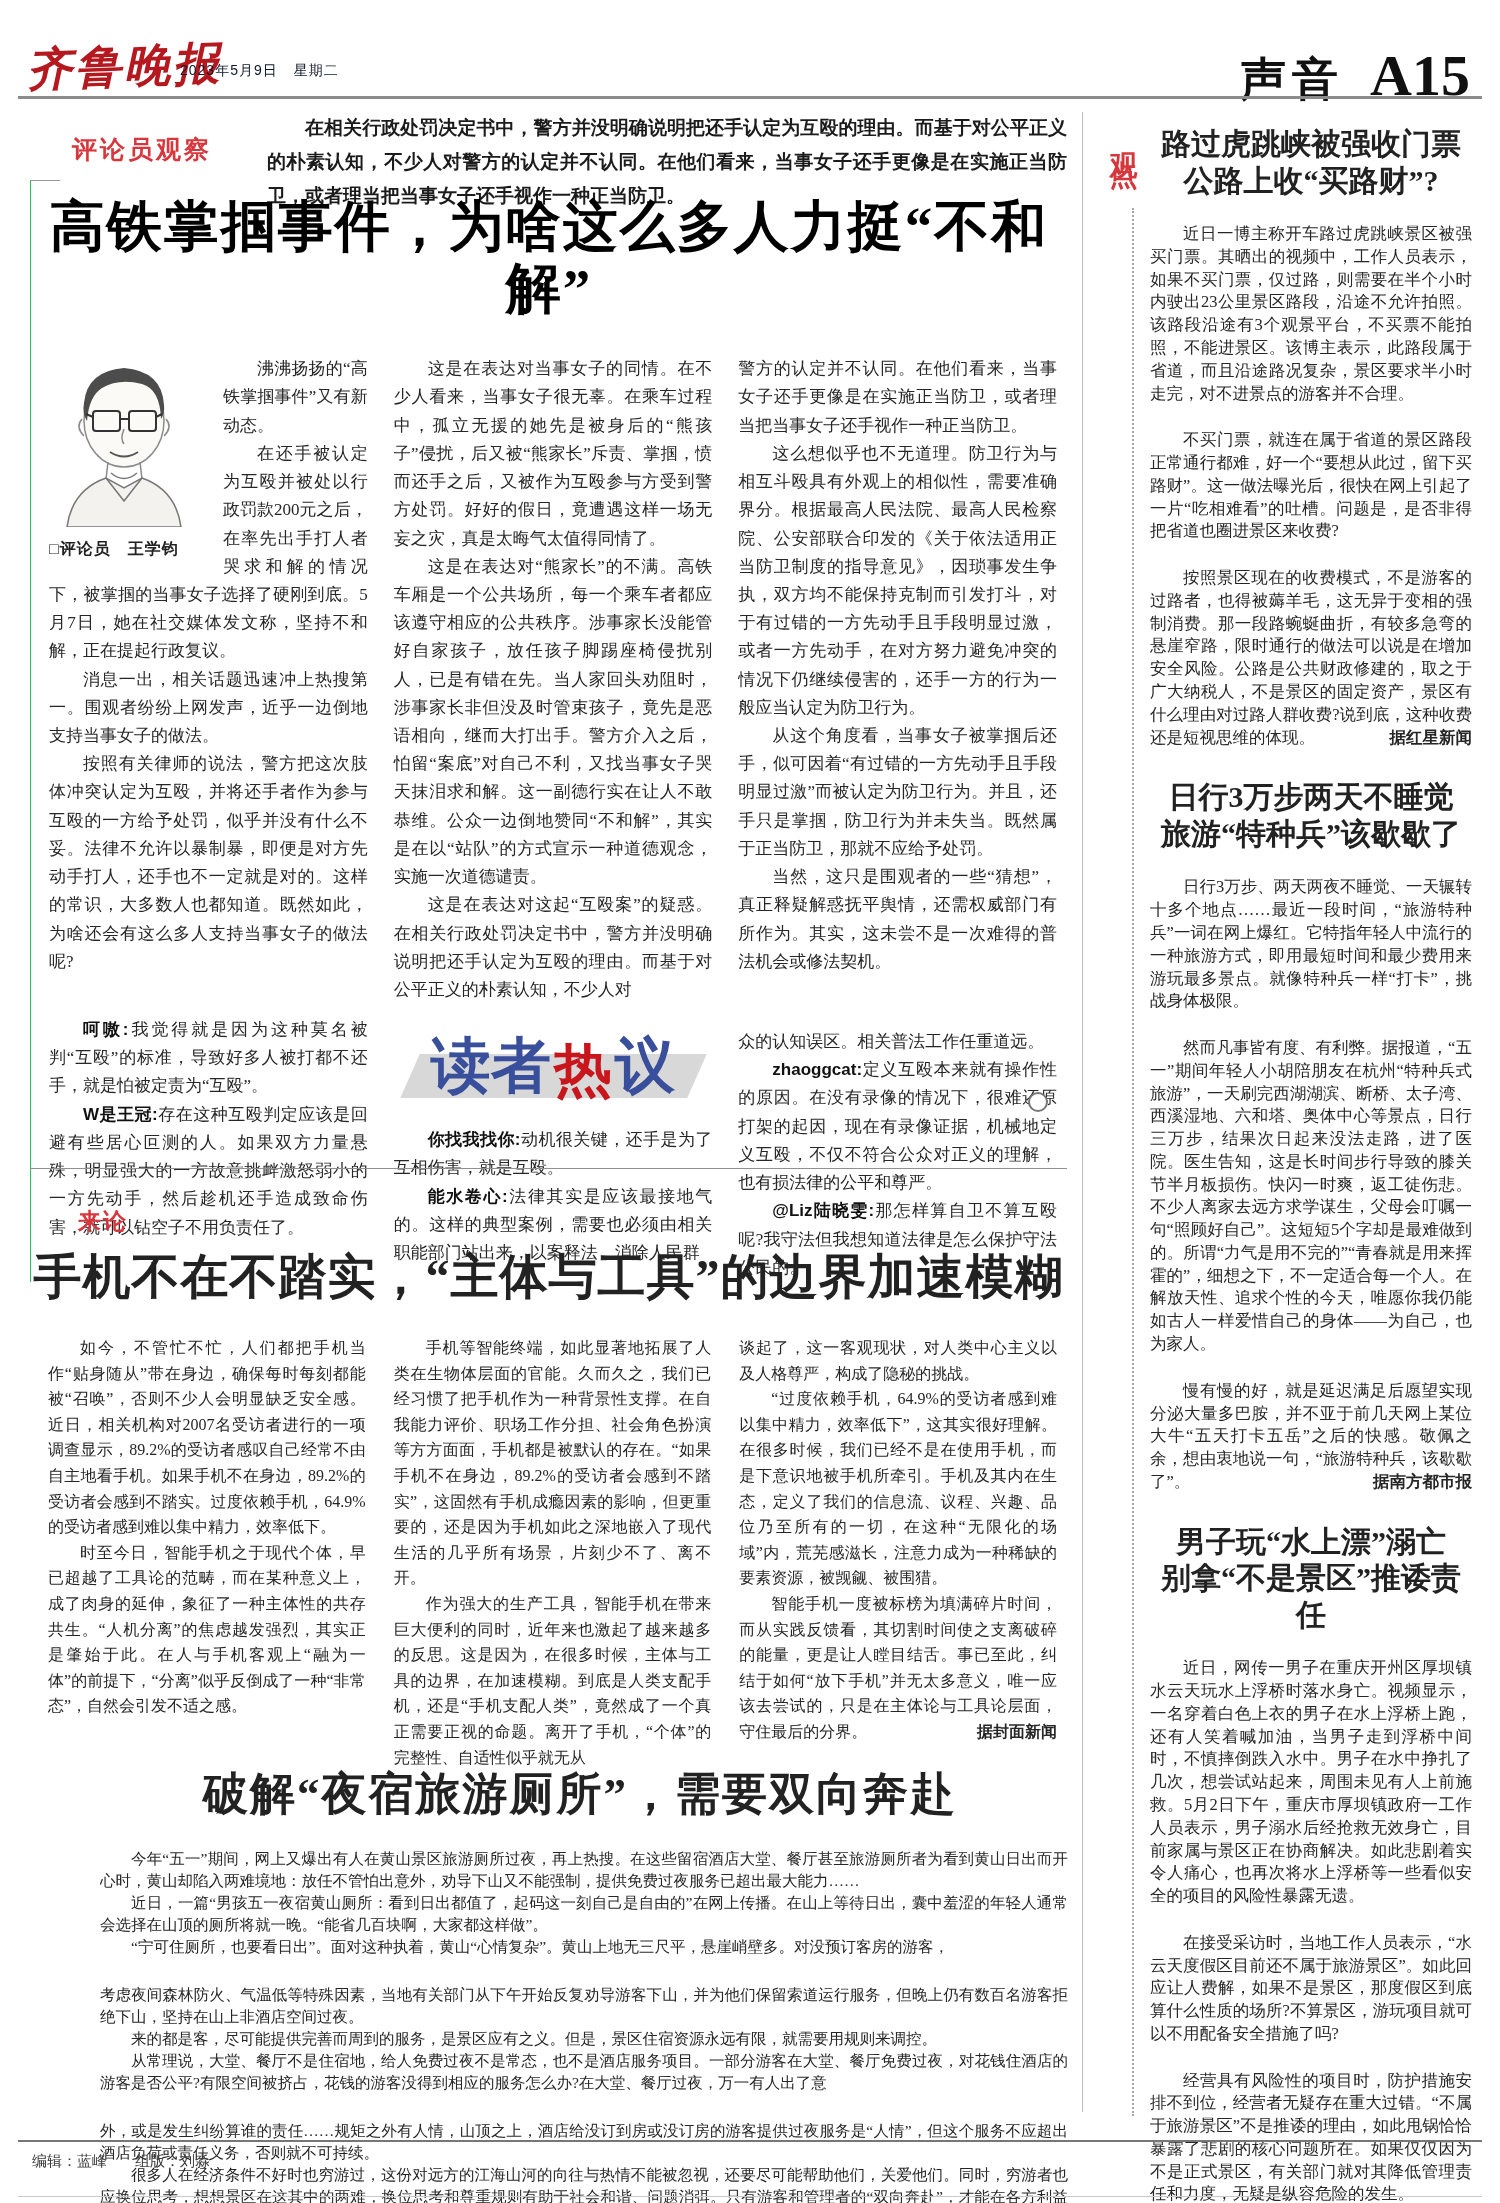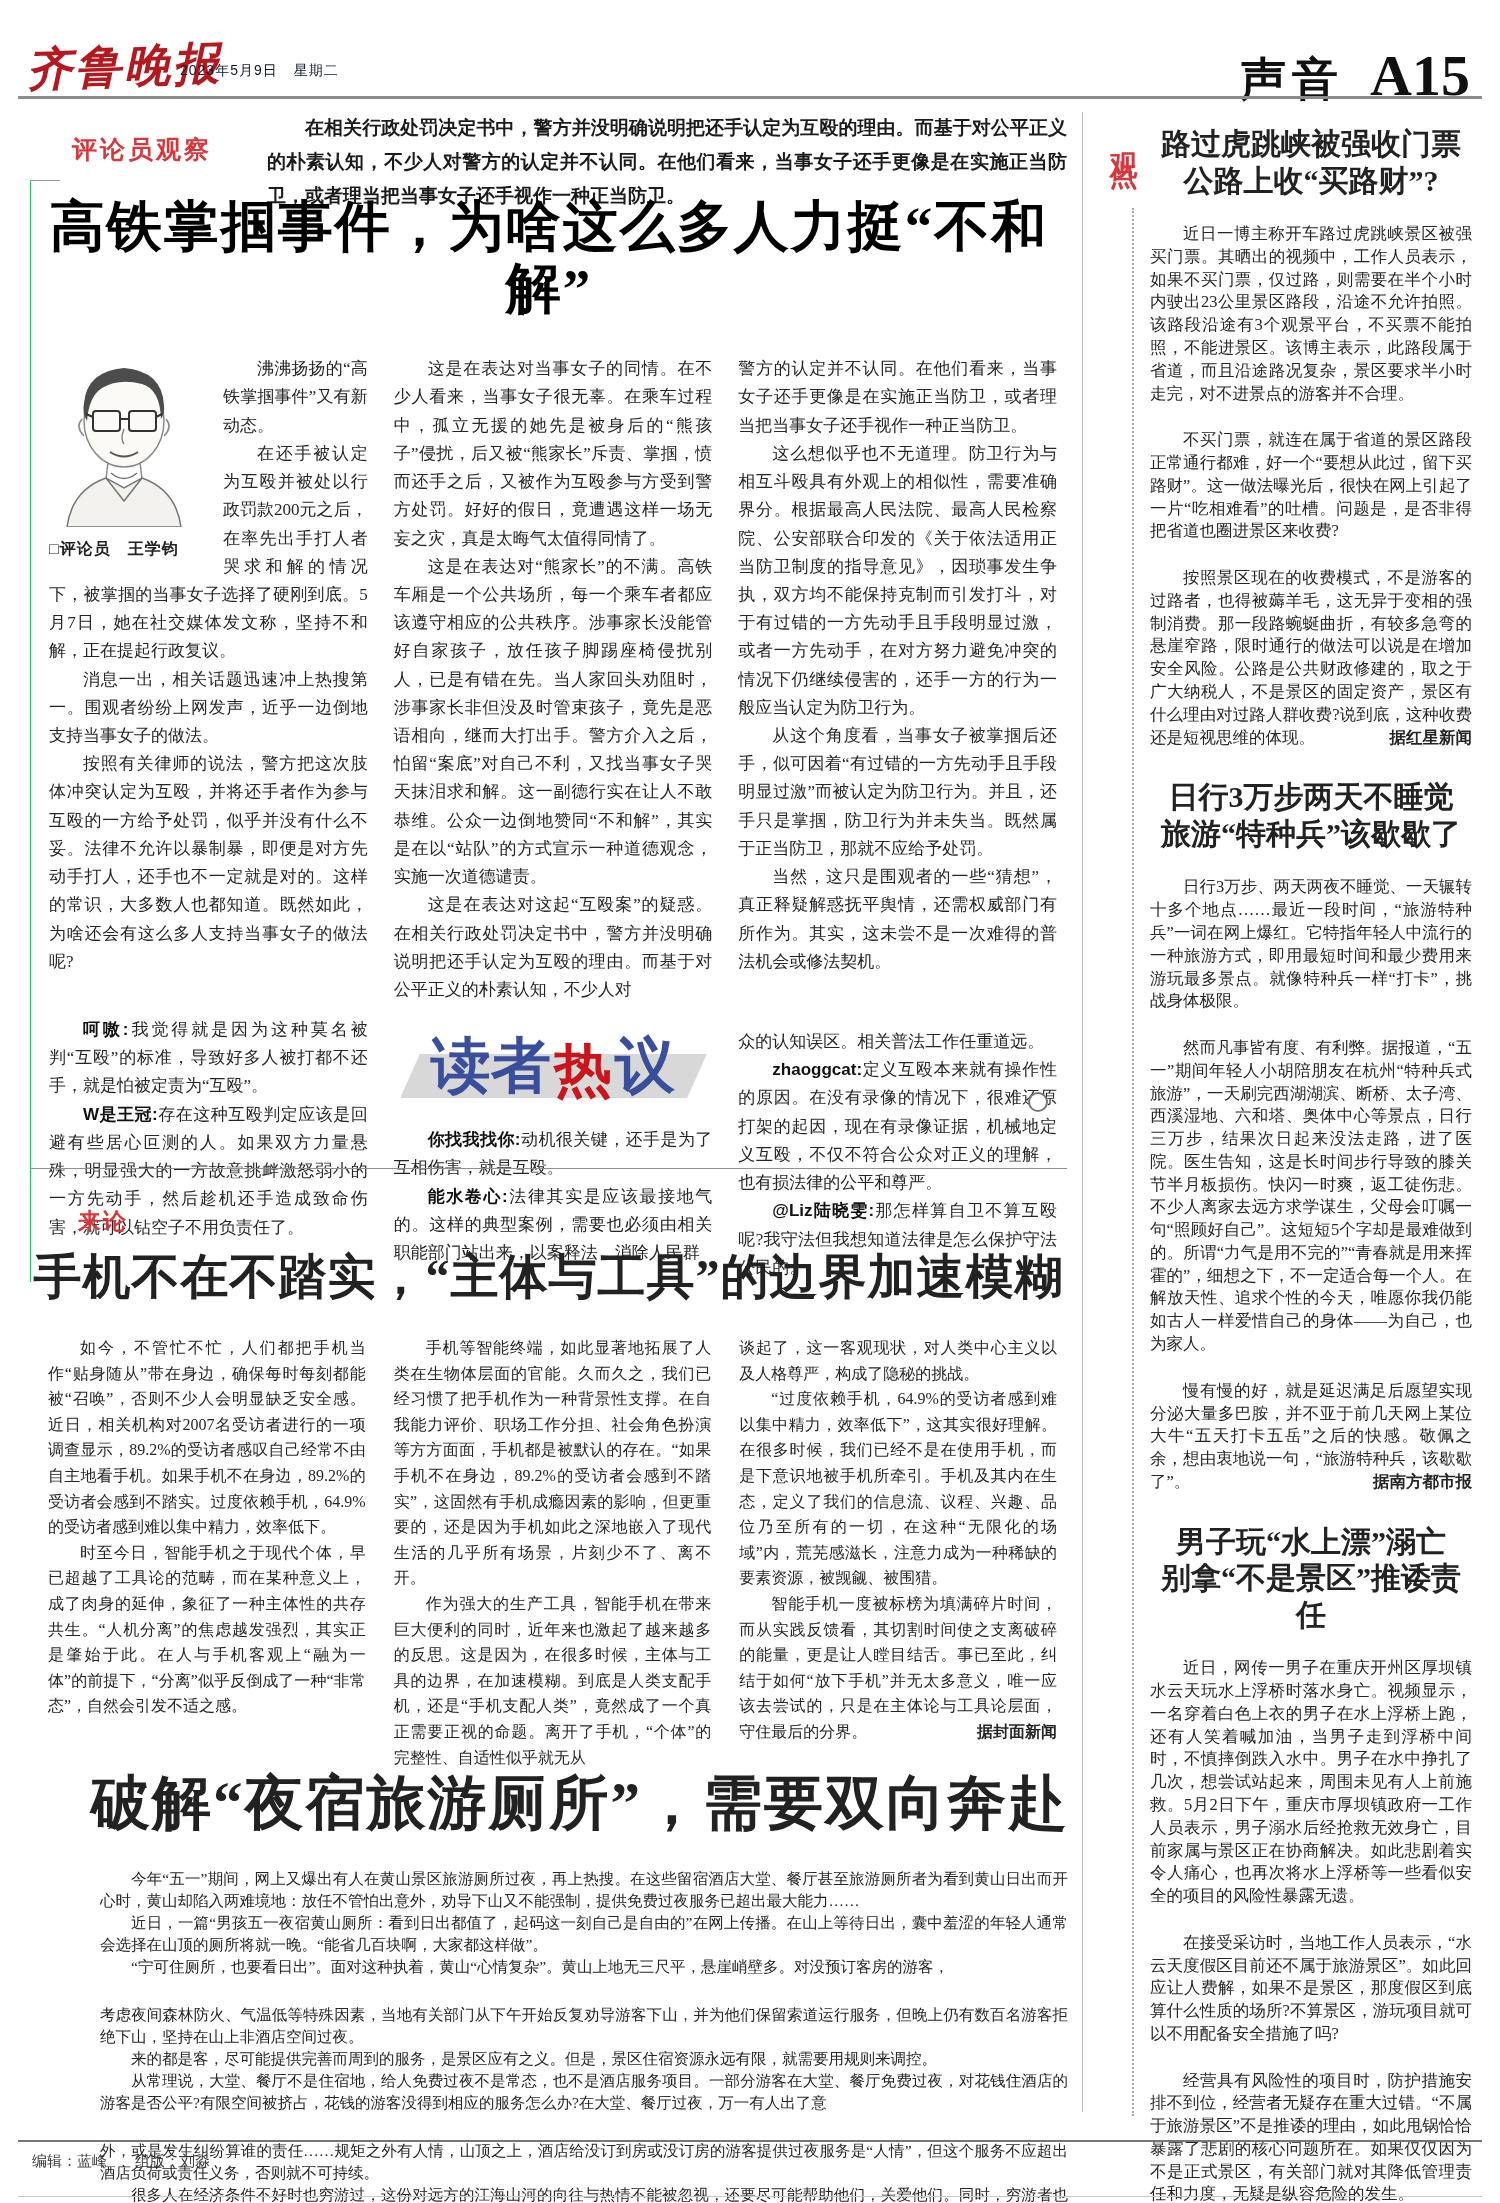--- a/index.html
+++ b/index.html
@@ -58,21 +58,21 @@
   
   .lailun{position:absolute;left:30px;top:1206px;width:1037px;}
   .sec-label{margin-left:48px;font-size:23px;font-weight:bold;color:#d6363c;letter-spacing:2px;
         font-family:"Liberation Sans",sans-serif;}
   .headline2{text-align:center;font-size:48px;font-weight:bold;letter-spacing:1px;margin:8px 0 0 0;}
   .lailun .cols{margin-top:26px;gap:28px;}
   .lailun .bp{font-size:16px;line-height:1.6;}
 
   
   .yesu{position:absolute;left:82px;top:1756px;width:996px;}
-  .yesu .headline2{font-size:59px;letter-spacing:2px;font-family:Liberation Serif, serif;}
+  .yesu .headline2{font-size:45px;letter-spacing:2px;font-family:Liberation Serif, serif;}
   .yesu .cols{margin-top:24px;gap:26px;flex-direction:column;}
   .yesu .bp{font-size:15.5px;line-height:1.42;}
   .email{margin:12px 0 0 0;font-size:17px;font-weight:bold;text-align:center;
         font-family:"Liberation Sans",sans-serif;}
 
   
   .sb-vline{position:absolute;left:1082px;top:112px;height:2000px;width:1px;background:#bdbdbd;}
   .sb-dotted{position:absolute;left:1132px;top:208px;height:1908px;width:0;
         border-left:2px dotted #a8a8a8;}
   .sb-label{position:absolute;left:1104px;top:130px;writing-mode:vertical-rl;font-size:28px;

